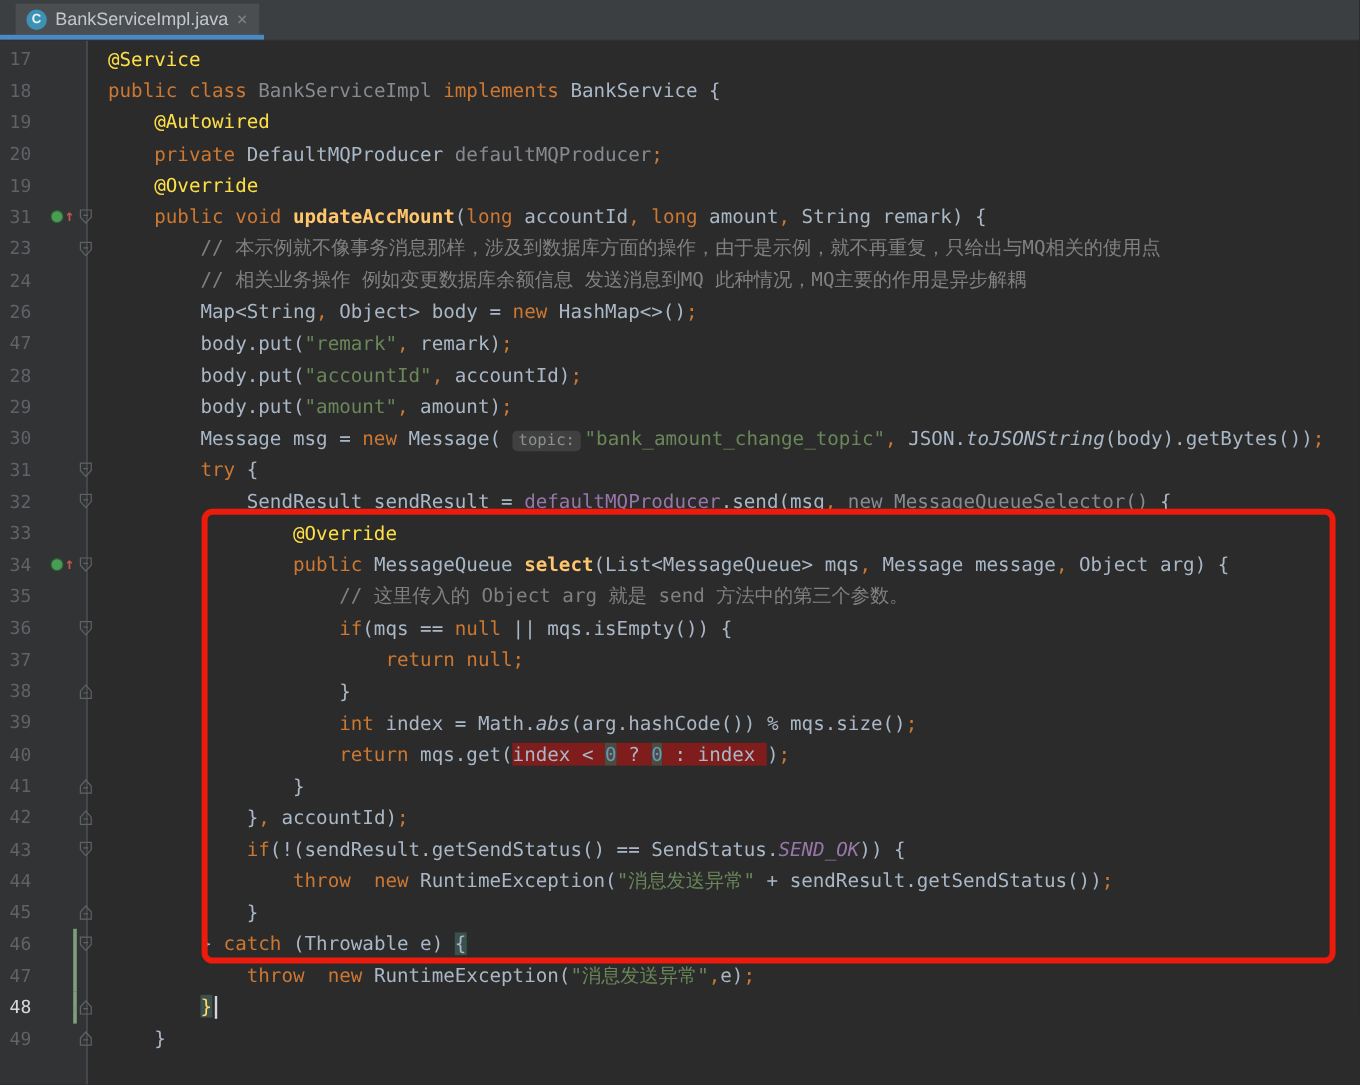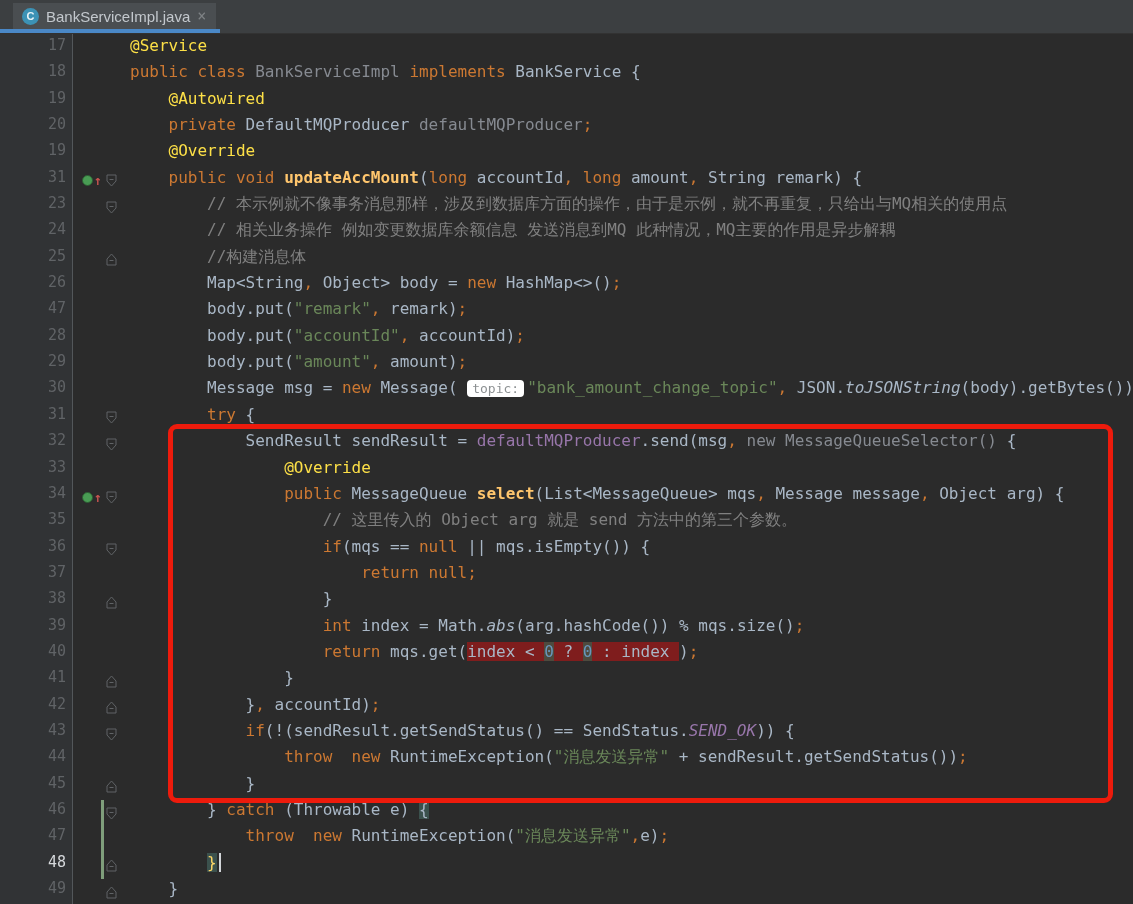--- a/index.html
+++ b/index.html
@@ -13,21 +13,21 @@
   .class-icon{width:17px;height:17px;border-radius:50%;background:#3c92b5;color:#e8f4f8;
        font-size:11px;font-weight:bold;display:flex;align-items:center;justify-content:center;
        font-family:"Liberation Sans",sans-serif;}
   .tab-close{color:#7d8184;font-size:15px;line-height:1;cursor:pointer;}
   .tab-underline{position:absolute;left:0;bottom:0;width:220px;height:4px;background:#4a88c7;}
   
   .editor{position:absolute;left:0;top:34px;right:0;bottom:0;background:#2b2b2b;}
   .gutter-bg{position:absolute;left:0;top:0;width:73px;height:100%;background:#313335;
        border-right:1px solid #53575a;box-sizing:border-box;}
   .rows{position:relative;padding-top:2px;}
-  .row{position:relative;height:26.35px;display:flex;white-space:pre;margin-left:40px;}
+  .row{position:relative;height:26.35px;display:flex;align-items:center;white-space:pre;}
   .ln{width:32px;padding-left:8px;flex:0 0 auto;color:#606366;font-size:15px;}
   .ln.cur{color:#d6d9dc;}
   .gi{width:22px;flex:0 0 auto;display:flex;align-items:center;}
   .fold{width:18px;flex:0 0 auto;display:flex;align-items:center;position:relative;left:3px;z-index:2;}
   .chg{position:absolute;left:61px;top:0;width:3px;height:100%;background:#7f9e7b;}
   .code{padding-left:10px;font-size:16px;color:#a9b7c6;}
   .ovr-dot{width:9px;height:9px;border-radius:50%;background:#499c54;border:1px solid #2d5e33;
        display:inline-block;margin-left:2px;}
   .ovr-arr{color:#c75450;font-size:13px;font-weight:bold;margin-left:1px;line-height:1;}
   
@@ -38,21 +38,21 @@
   .c{color:#808080}
   .f{color:#9876aa}
   .g{color:#868a91}
   .m{color:#ffc66d;font-weight:bold}
   .di{color:#a9b7c6;font-style:italic}
   .fi{color:#9876aa;font-style:italic}
   .sd{color:#a9b7c6;background:#7f1d1d}
   .sn{color:#6897bb;background:#4e4a3e}
   .mb{color:#a9b7c6;background:#3b514d}
   .mbc{color:#ffd866;background:#3b514d}
-  .hint{background:#ffffff;color:#8c9092;border-radius:4px;padding:1px 5px;font-size:13px;
+  .hint{background:#404040;color:#8c9092;border-radius:4px;padding:1px 5px;font-size:13px;
         margin-right:3px;}
   .caret{display:inline-block;width:2px;height:19px;background:#d2d5d9;vertical-align:middle;
         margin-left:2px;transform:translateY(-1px);}
   
   .red-box{position:absolute;left:168px;top:424px;width:945px;height:379px;
         border:5px solid #ed1b0c;border-radius:9px;z-index:5;pointer-events:none;box-sizing:border-box;}
 </style>
 </head>
 <body>
 
@@ -77,24 +77,20 @@
         <div class="row"><span class="ln">19</span><span class="gi"></span><span class="fold"></span><span class="code"><span class="d">    </span><span class="ann">@Override</span></span></div>
         <div class="row"><span class="ln">31</span><span class="gi"><span class="ovr-dot"></span><span class="ovr-arr">↑</span></span><span class="fold"><svg width="13" height="13" viewBox="0 0 13 13" fill="none">
               <path d="M2 1h9v6l-4.5 5L2 7z" stroke="#606366"></path>
               <path d="M4.5 5.5h4" stroke="#606366"></path>
             </svg></span><span class="code"><span class="d">    </span><span class="k">public void </span><span class="m">updateAccMount</span><span class="d">(</span><span class="k">long</span><span class="d"> accountId</span><span class="k">,</span><span class="d"> </span><span class="k">long</span><span class="d"> amount</span><span class="k">,</span><span class="d"> String remark) {</span></span></div>
         <div class="row"><span class="ln">23</span><span class="gi"></span><span class="fold"><svg width="13" height="13" viewBox="0 0 13 13" fill="none">
               <path d="M2 1h9v6l-4.5 5L2 7z" stroke="#606366"></path>
               <path d="M4.5 5.5h4" stroke="#606366"></path>
             </svg></span><span class="code"><span class="d">        </span><span class="c">// 本示例就不像事务消息那样，涉及到数据库方面的操作，由于是示例，就不再重复，只给出与MQ相关的使用点</span></span></div>
         <div class="row"><span class="ln">24</span><span class="gi"></span><span class="fold"></span><span class="code"><span class="d">        </span><span class="c">// 相关业务操作 例如变更数据库余额信息 发送消息到MQ 此种情况，MQ主要的作用是异步解耦</span></span></div>
-        <div class="row"><span class="ln">25</span><span class="gi"></span><span class="fold"><svg width="13" height="13" viewBox="0 0 13 13" fill="none">
-              <path d="M2 12h9V6L6.5 1 2 6z" stroke="#606366"></path>
-              <path d="M4.5 7.5h4" stroke="#606366"></path>
-            </svg></span><span class="code"><span class="d">        </span><span class="c">//构建消息体</span></span></div>
         <div class="row"><span class="ln">26</span><span class="gi"></span><span class="fold"></span><span class="code"><span class="d">        Map&lt;String</span><span class="k">,</span><span class="d"> Object&gt; body = </span><span class="k">new</span><span class="d"> HashMap&lt;&gt;()</span><span class="k">;</span></span></div>
         <div class="row"><span class="ln">47</span><span class="gi"></span><span class="fold"></span><span class="code"><span class="d">        body.put(</span><span class="s">"remark"</span><span class="k">,</span><span class="d"> remark)</span><span class="k">;</span></span></div>
         <div class="row"><span class="ln">28</span><span class="gi"></span><span class="fold"></span><span class="code"><span class="d">        body.put(</span><span class="s">"accountId"</span><span class="k">,</span><span class="d"> accountId)</span><span class="k">;</span></span></div>
         <div class="row"><span class="ln">29</span><span class="gi"></span><span class="fold"></span><span class="code"><span class="d">        body.put(</span><span class="s">"amount"</span><span class="k">,</span><span class="d"> amount)</span><span class="k">;</span></span></div>
         <div class="row"><span class="ln">30</span><span class="gi"></span><span class="fold"></span><span class="code"><span class="d">        Message msg = </span><span class="k">new</span><span class="d"> Message( </span><span class="hint">topic:</span><span class="s">"bank_amount_change_topic"</span><span class="k">,</span><span class="d"> JSON.</span><span class="di">toJSONString</span><span class="d">(body).getBytes())</span><span class="k">;</span></span></div>
         <div class="row"><span class="ln">31</span><span class="gi"></span><span class="fold"><svg width="13" height="13" viewBox="0 0 13 13" fill="none">
               <path d="M2 1h9v6l-4.5 5L2 7z" stroke="#606366"></path>
               <path d="M4.5 5.5h4" stroke="#606366"></path>
             </svg></span><span class="code"><span class="d">        </span><span class="k">try</span><span class="d"> {</span></span></div>
         <div class="row"><span class="ln">32</span><span class="gi"></span><span class="fold"><svg width="13" height="13" viewBox="0 0 13 13" fill="none">

